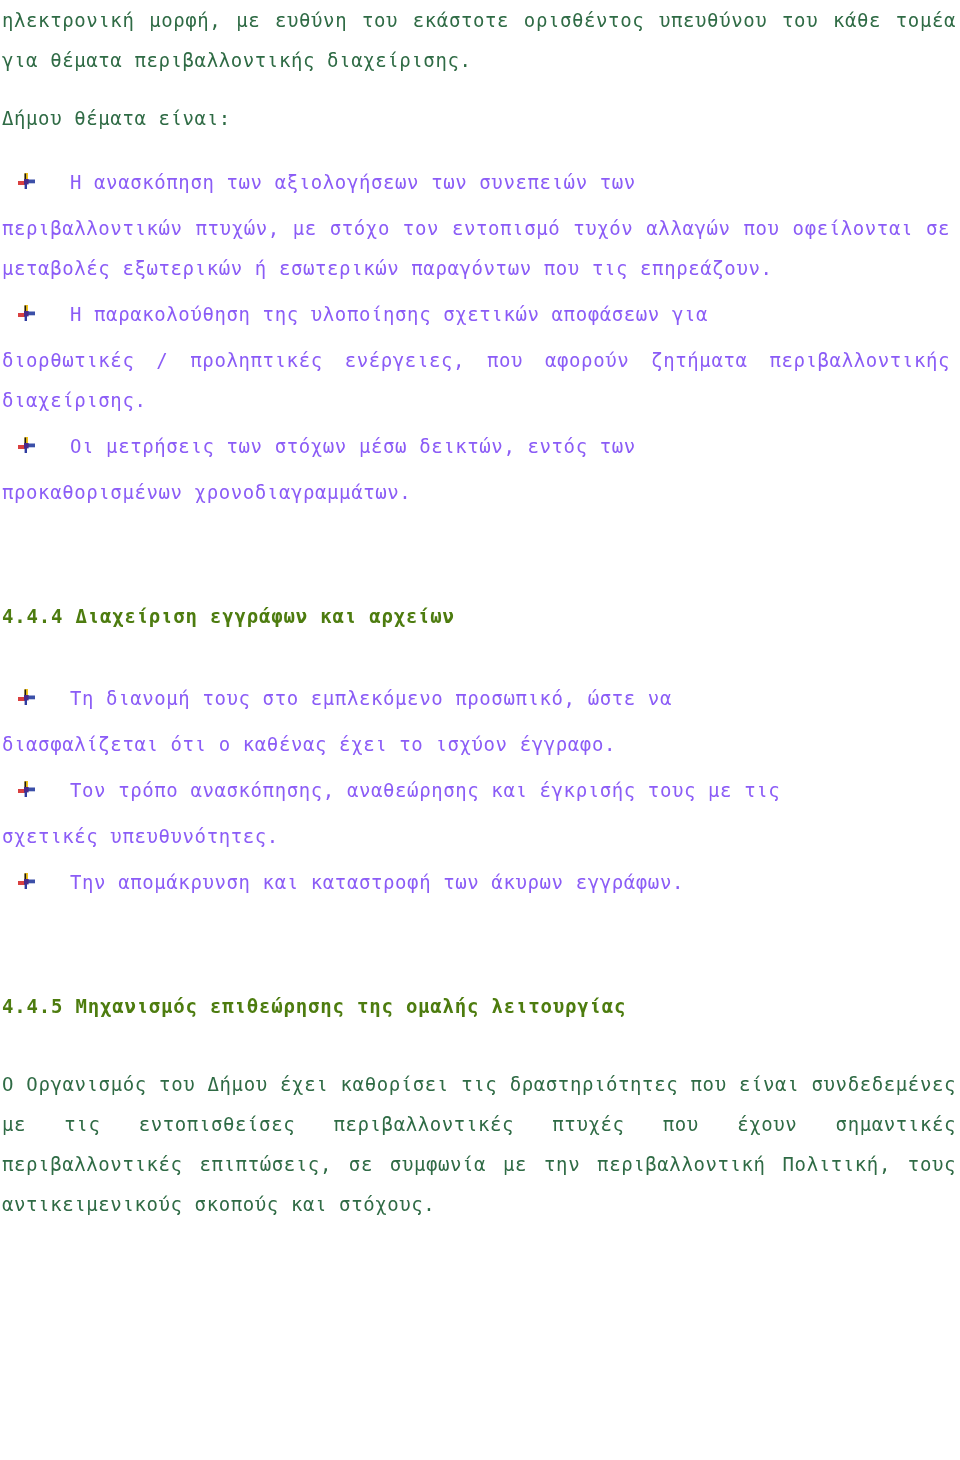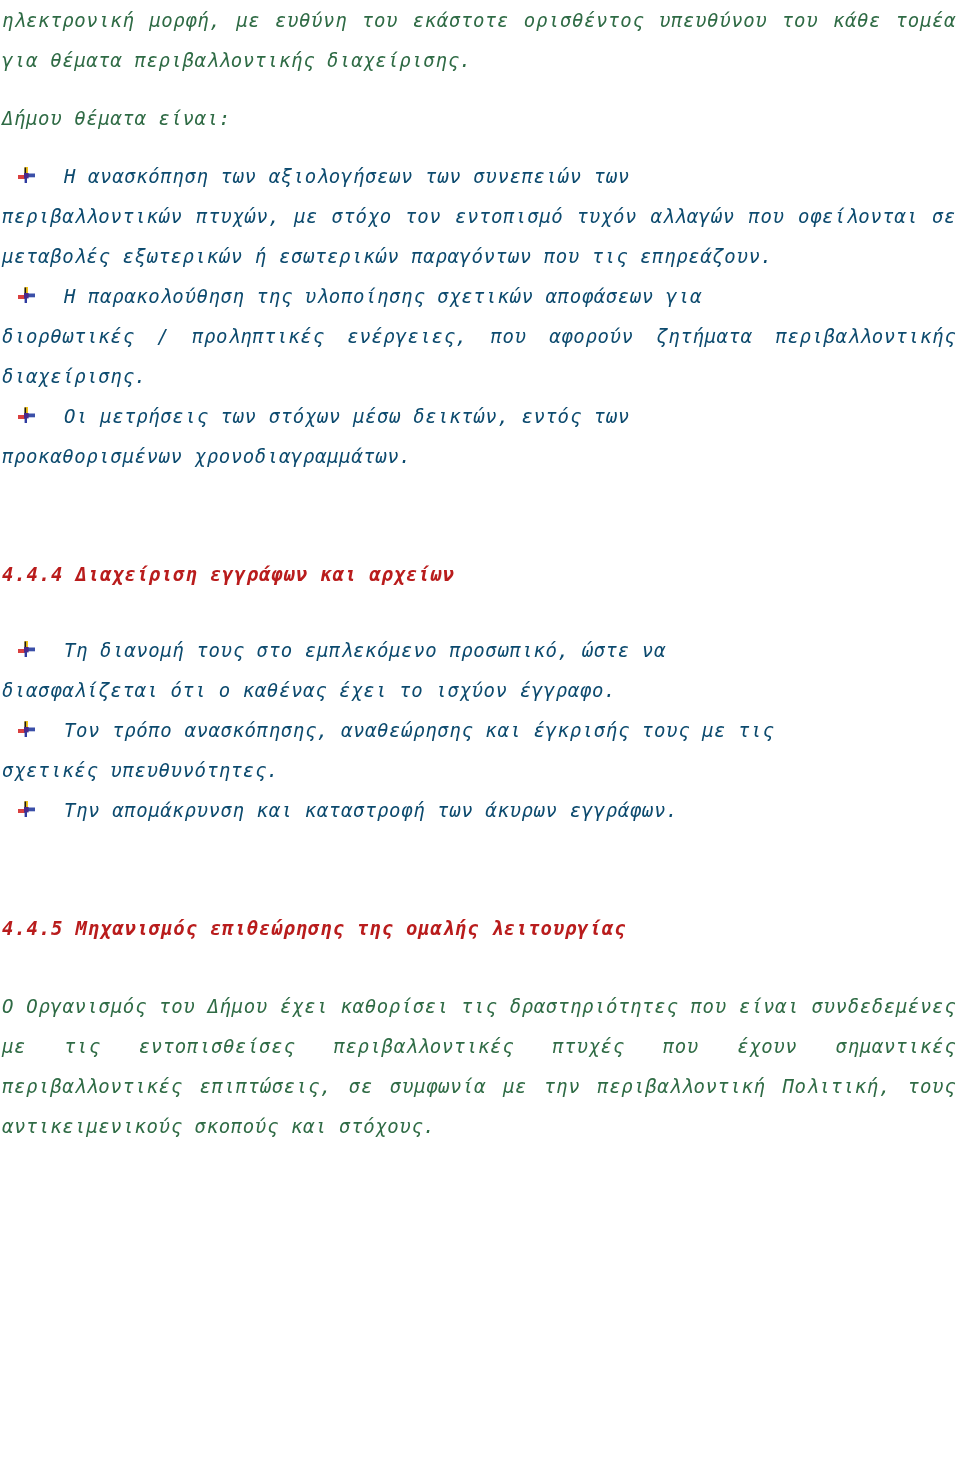--- a/index.html
+++ b/index.html
@@ -15,21 +15,20 @@
     font-family: "DejaVu Sans Mono", "Liberation Mono", monospace;
   }
 
   .page {
     position: relative;
     width: 960px;
     height: 1460px;
     background: #ffffff;
     box-sizing: border-box;
     padding: 0 4px 0 2px;
-    font-style: italic;
   }
 
   
   .para {
     color: #2f6b45;
     font-size: 19px;
     line-height: 40px;
     text-align: justify;
     text-justify: inter-word;
     letter-spacing: 0.6px;
@@ -38,21 +37,21 @@
     -webkit-hyphens: none;
     hyphens: none;
   }
 
   .spacer-s { height: 18px; }
   .spacer-m { height: 38px; }
   .spacer-xl { height: 78px; }
 
   
   .heading {
-    color: #b91c1c;
+    color: #4d7c0f;
     font-size: 19px;
     line-height: 40px;
     font-weight: bold;
     letter-spacing: 0.8px;
     margin: 0;
     text-align: left;
     white-space: nowrap;
   }
 
   
@@ -63,27 +62,27 @@
   }
   .bullet-item {
     position: relative;
     padding-left: 62px;
     margin: 0;
   }
   .bullet-item + .bullet-item {
     margin-top: 0px;
   }
   .bullet-item .bullet-text {
-    color: #0c4a6e;
+    color: #8b5cf6;
     font-size: 19px;
     line-height: 40px;
     text-align: justify;
     text-justify: inter-word;
     letter-spacing: 0.6px;
-    margin: 0;
+    margin: 6px;
     display: block;
   }
   
   .bullet-item .bullet-text.cont {
     margin-left: -62px;
   }
 
   .bullet-icon {
     position: absolute;
     left: 16px;

